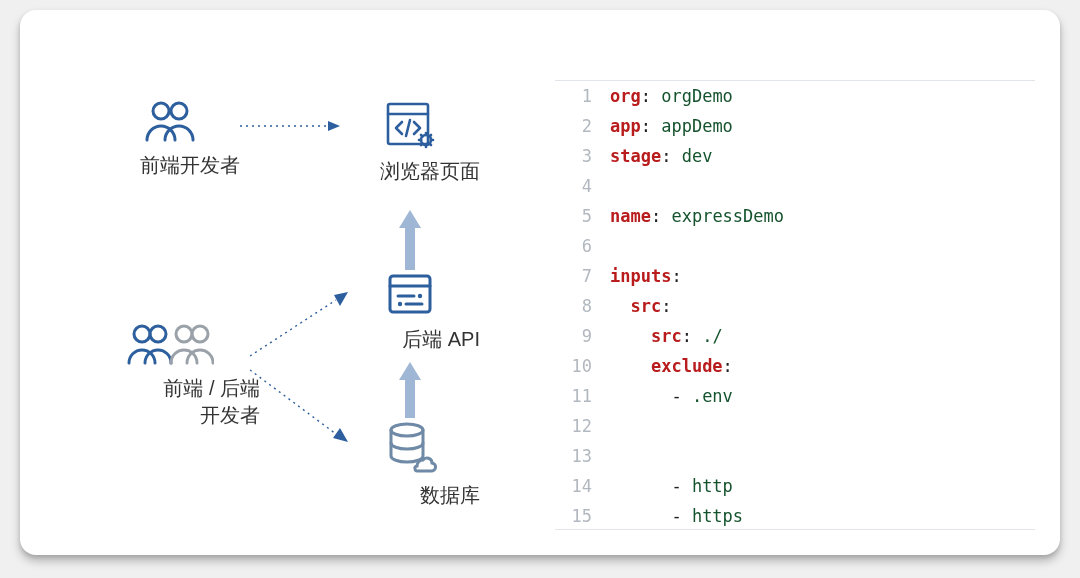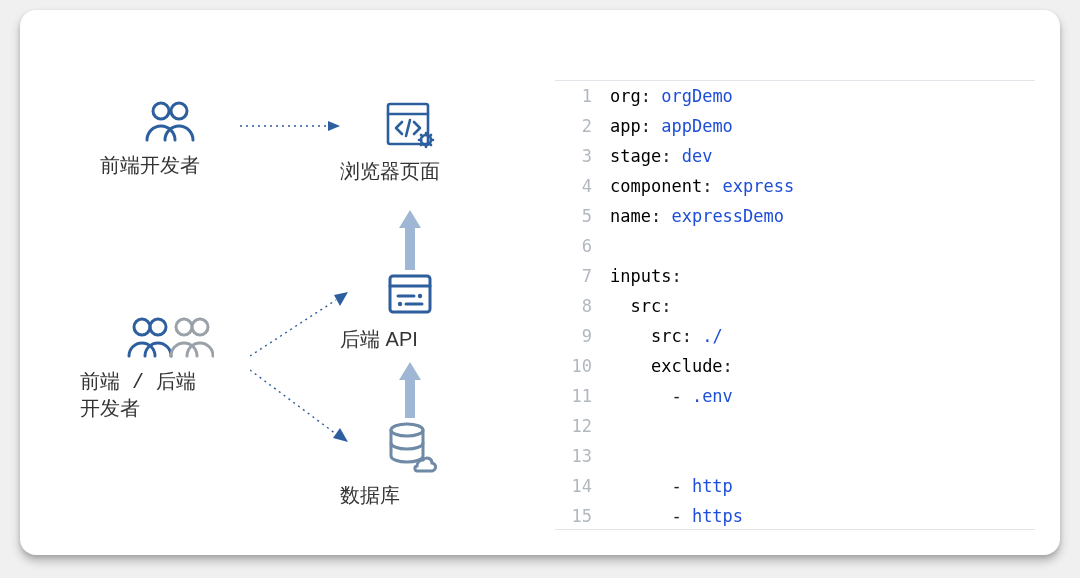--- a/index.html
+++ b/index.html
@@ -27,33 +27,33 @@
   
   .diagram {
     position: absolute;
     left: 60px;
     top: 70px;
     width: 430px;
     height: 430px;
   }
   .node {
     position: absolute;
-    text-align: left;
+    text-align: right;
     font-size: 20px;
     color: #333;
   }
   .node .icon-box {
     display: flex;
     align-items: center;
     justify-content: center;
     margin-bottom: 8px;
   }
   .node.frontend-dev { left: 20px; top: 20px; width: 140px; }
   .node.browser-page { left: 260px; top: 20px; width: 140px; }
-  .node.fullstack-dev { left: 0px; top: 236px; width: 180px; font-family: Liberation Mono, monospace; }
+  .node.fullstack-dev { left: 0px; top: 243px; width: 180px; }
   .node.backend-api  { left: 260px; top: 190px; width: 140px; }
   .node.database     { left: 260px; top: 340px; width: 140px; }
 
   
   .code-panel {
     position: absolute;
     right: 25px;
     top: 70px;
     width: 480px;
     height: 450px;
@@ -70,23 +70,23 @@
     white-space: pre;
   }
   .gutter {
     width: 55px;
     text-align: right;
     padding-right: 18px;
     color: #b2b8bf;
     font-variant-numeric: tabular-nums;
     user-select: none;
   }
-  .tok-key { color: #000000; }
+  .tok-key { color: #b91c1c; font-weight: bold; }
   .tok-punc { color: #222; }
-  .tok-val { color: #1d4ed8; }
+  .tok-val { color: #14532d; }
 
   
   .thick-arrow {
     position: absolute;
     width: 22px;
     fill: #9fb7d4;
   }
   .dotted-arrow {
     position: absolute;
     stroke: #2d5f9e;
@@ -223,21 +223,21 @@
       <line x1="0" y1="6" x2="86" y2="70"></line>
       <polygon class="head" points="98,78 90,64 83,74"></polygon>
     </svg>
 
   </div>
 
   <div class="code-panel" id="code-panel">
       <div class="code-line"><span class="gutter">1</span><span><span class="tok-punc"></span><span class="tok-key">org</span><span class="tok-punc">: </span><span class="tok-val">orgDemo</span></span></div>
       <div class="code-line"><span class="gutter">2</span><span><span class="tok-punc"></span><span class="tok-key">app</span><span class="tok-punc">: </span><span class="tok-val">appDemo</span></span></div>
       <div class="code-line"><span class="gutter">3</span><span><span class="tok-punc"></span><span class="tok-key">stage</span><span class="tok-punc">: </span><span class="tok-val">dev</span></span></div>
-      <div class="code-line"><span class="gutter">4</span><span><span class="tok-punc"></span><span class="tok-key">component</span><span class="tok-punc">: </span><span class="tok-val">express</span></span></div>
+      <div class="code-line"><span class="gutter">4</span></div>
       <div class="code-line"><span class="gutter">5</span><span><span class="tok-punc"></span><span class="tok-key">name</span><span class="tok-punc">: </span><span class="tok-val">expressDemo</span></span></div>
       <div class="code-line"><span class="gutter">6</span><span></span></div>
       <div class="code-line"><span class="gutter">7</span><span><span class="tok-punc"></span><span class="tok-key">inputs</span><span class="tok-punc">:</span></span></div>
       <div class="code-line"><span class="gutter">8</span><span><span class="tok-punc">  </span><span class="tok-key">src</span><span class="tok-punc">:</span></span></div>
       <div class="code-line"><span class="gutter">9</span><span><span class="tok-punc">    </span><span class="tok-key">src</span><span class="tok-punc">: </span><span class="tok-val">./</span></span></div>
       <div class="code-line"><span class="gutter">10</span><span><span class="tok-punc">    </span><span class="tok-key">exclude</span><span class="tok-punc">:</span></span></div>
       <div class="code-line"><span class="gutter">11</span><span><span class="tok-punc">      - </span><span class="tok-val">.env</span></span></div>
       <div class="code-line"><span class="gutter">12</span></div>
       <div class="code-line"><span class="gutter">13</span></div>
       <div class="code-line"><span class="gutter">14</span><span><span class="tok-punc">      - </span><span class="tok-val">http</span></span></div>

